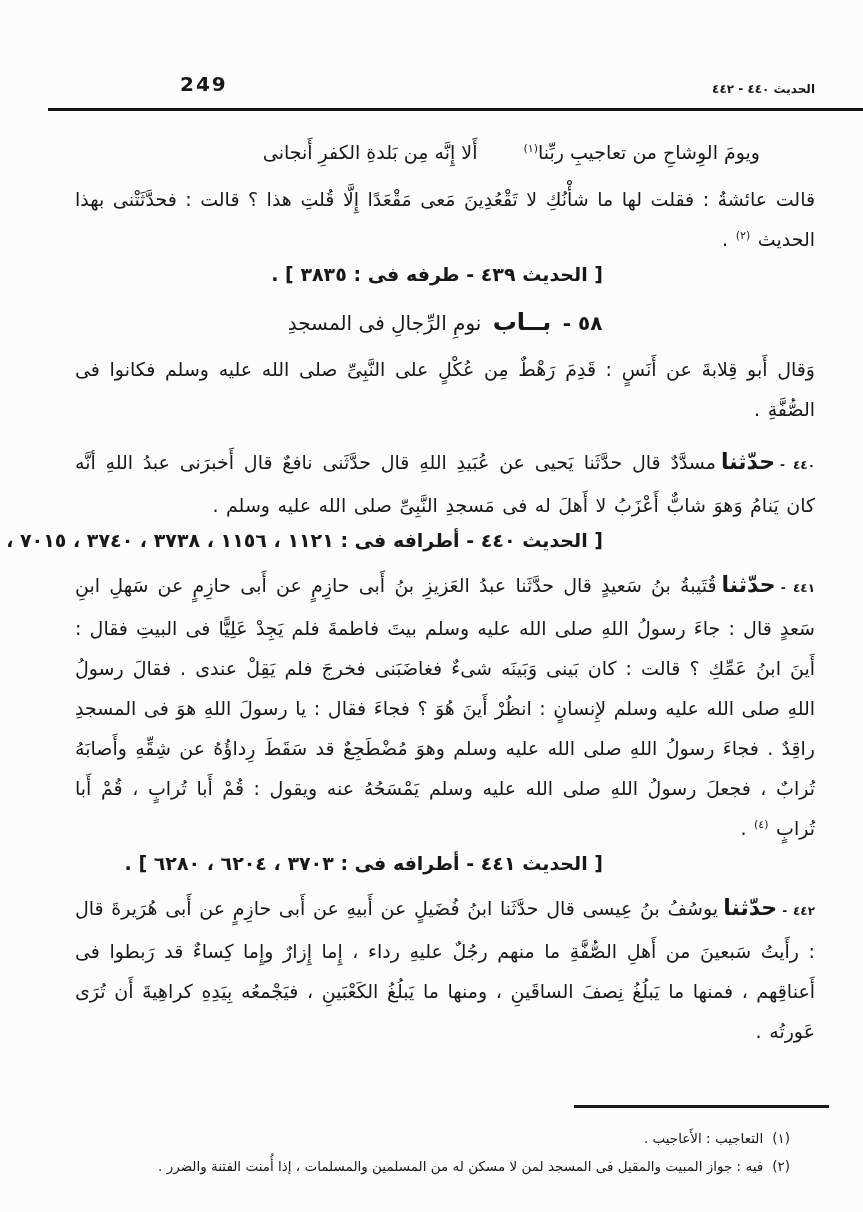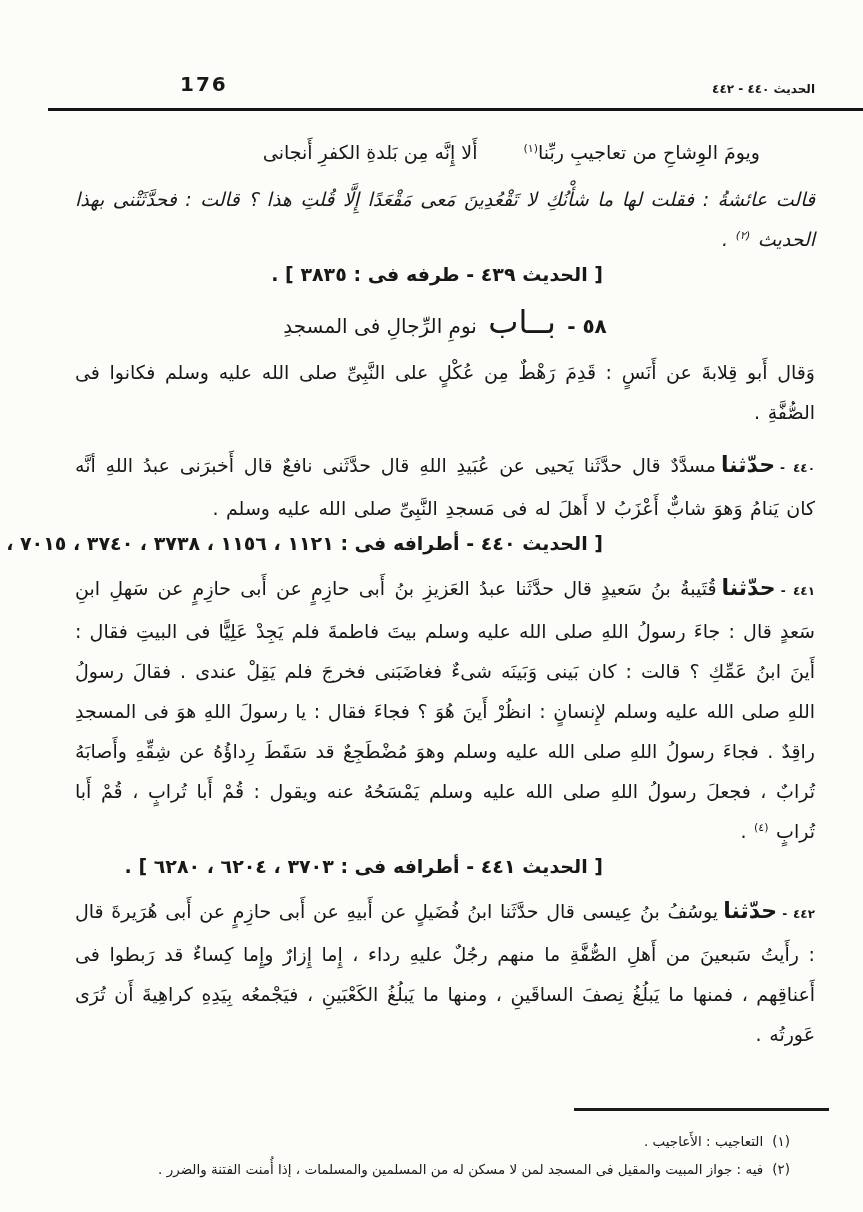--- a/index.html
+++ b/index.html
@@ -29,53 +29,53 @@
     display:flex; gap:46px; width:fit-content;
     margin:24px 55px 0 auto;
     font-size:19px; line-height:34px; white-space:nowrap;
   }
   
   .body-text {
     font-size:19px; line-height:40px;
     text-align:justify; text-justify:inter-word;
     word-spacing:1.5px;
   }
-  .mt { margin-top:10px;font-style:italic; }
+  .mt { margin-top:10px; }
   sup { font-size:11px; line-height:0; }
   
   .ref {
     font-size:19px; font-weight:bold; line-height:24px;
     margin:3px 212px 0 0;
     white-space:nowrap;
   }
   
   .bab-heading { text-align:center; margin:14px 0 4px; font-size:20px; line-height:44px; }
   .bab-num  { font-weight:bold; font-size:20px; }
-  .bab-word { font-weight:normal; font-size:32px; padding:0 5px; }
+  .bab-word { font-weight:bold; font-size:24px; padding:0 5px; }
   
   .hadith { margin-top:13px; }
   .hadith-number { font-weight:bold; font-size:12px; letter-spacing:1px; }
   .haddathana { font-weight:bold; font-size:22px; padding:0 5px; }
   
   .fn-sep {
     width:255px; height:3px; background:#1a1a1a;
     margin:54px -14px 16px auto;
   }
   .footnotes { font-size:13.5px; line-height:28px; margin-right:25px; }
   .footnote { display:flex; gap:9px; }
   .fn-marker { flex:none; }
 </style>
 </head>
 <body>
 
 <div class="page">
 
   <div class="hdr">
     <span class="hdr-title">الحديث ٤٤٠ - ٤٤٢</span>
-    <span class="hdr-page">176</span>
+    <span class="hdr-page">249</span>
   </div>
 
   <div class="poem">
     <span><span>ويومَ الوِشاحِ من تعاجيبِ ربِّنا</span><sup>(١)</sup></span>
     <span>أَلا إِنَّه مِن بَلدةِ الكفرِ أَنجانى</span>
   </div>
 
   <p class="body-text mt"><span>قالت عائشةُ : فقلت لها ما شأْنُكِ لا تَقْعُدِينَ مَعى مَقْعَدًا إِلَّا قُلتِ هذا ؟ قالت : فحدَّثَتْنى بهذا الحديث </span><sup>(٢)</sup><span> .</span></p>
   <div class="ref">[ الحديث ٤٣٩ - طرفه فى : ٣٨٣٥ ] .</div>
 

